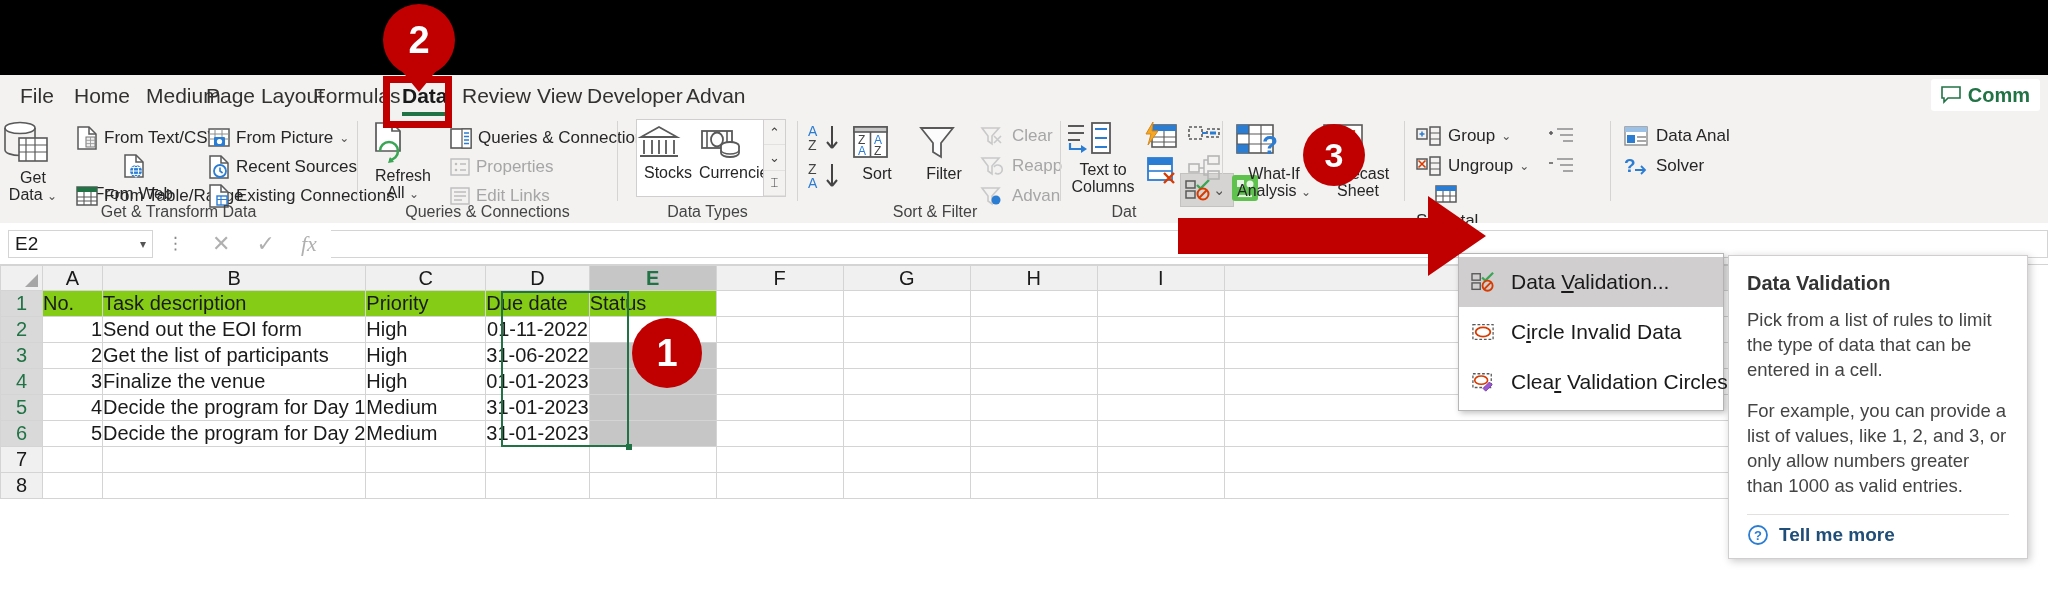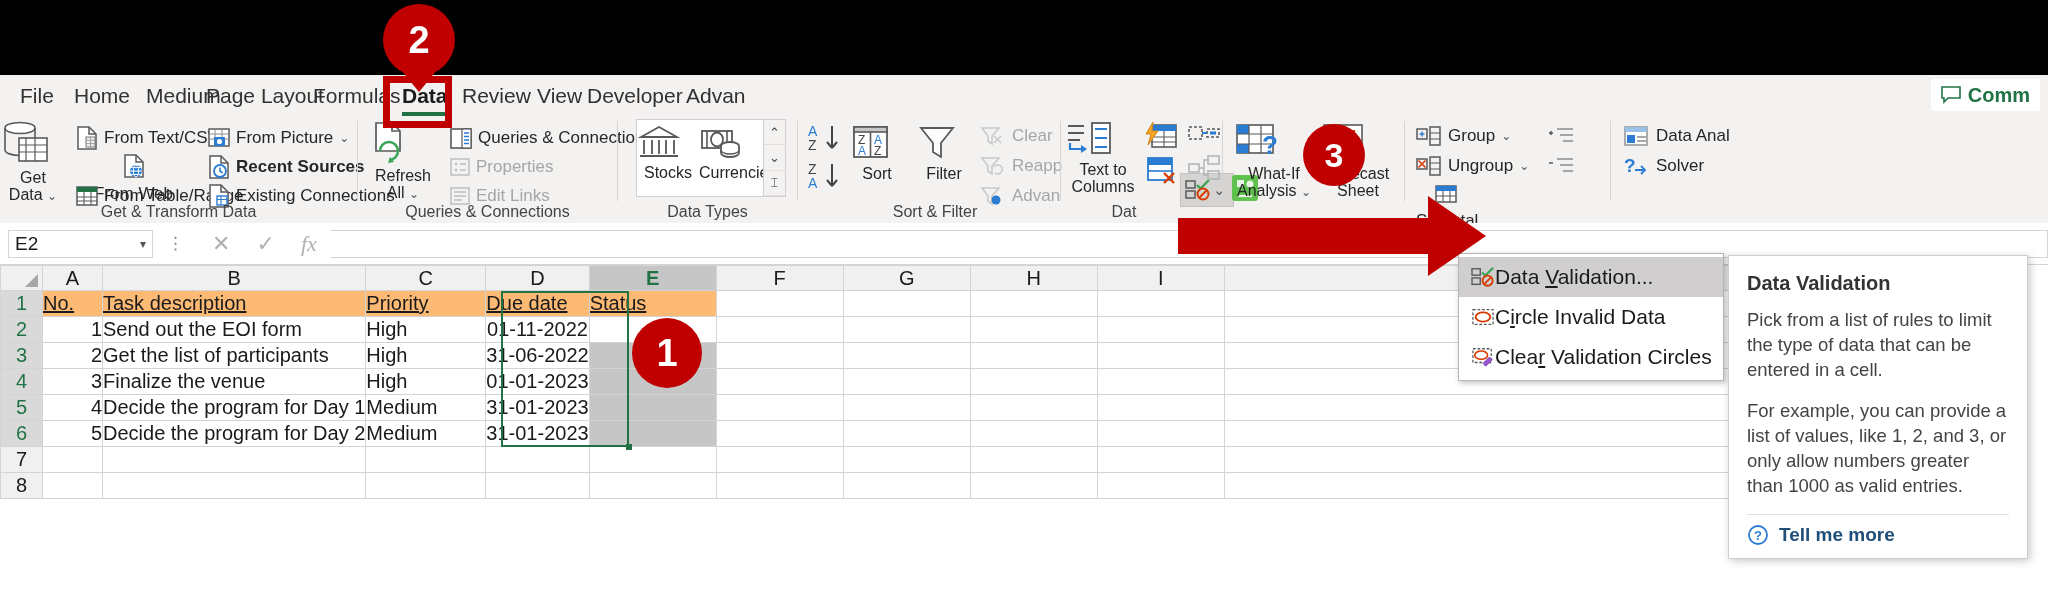--- a/index.html
+++ b/index.html
@@ -132,40 +132,40 @@
   }
   .rowhdr.sel { color: #217346; background: #d9d9d9; }
   .corner { background: #f0f0f0; width: 42px; border: 1px solid #c6c6c6; position: relative; }
   .corner::after {
     content: ""; position: absolute; right: 4px; bottom: 3px;
     border-left: 13px solid transparent; border-bottom: 13px solid #a6a6a6;
   }
   .cell { padding: 0 5px; white-space: nowrap; overflow: hidden; }
   .cell.r { text-align: right; }
   .cell.c { text-align: center; margin-top: 38px; }
-  .hdrcell { background: #fdba74; font-weight: bold; text-decoration: underline; }
+  .hdrcell { background: #84cc16; font-weight: bold; }
   .bold { font-weight: bold; }
   .selshade { background: #c6c6c6; }
 
   
   .selbox {
     position: absolute; border: 2px solid #217346; pointer-events: none;
   }
   .selhandle {
     position: absolute; width: 6px; height: 6px; background: #217346;
   }
 
   
   .menu {
     position: absolute; background: #fff; border: 1px solid #b6b6b6;
     box-shadow: 2px 2px 6px rgba(0,0,0,.25); padding: 3px 0;
   }
   .menu-item {
-    display: flex; align-items: center; 
-    height: 40px; padding: 0 18px 0 12px; font-size: 21px; color: #1a1a1a;
+    display: flex; align-items: center; gap: 16px;
+    height: 50px; padding: 0 18px 0 12px; font-size: 21px; color: #1a1a1a;
     white-space: nowrap;
   }
   .menu-item.hl { background: #d0cece; }
   .menu-item u { text-decoration: underline; }
 
   
   .tooltip {
     position: absolute; background: #fff; border: 1px solid #d0cece;
     box-shadow: 2px 2px 8px rgba(0,0,0,.22);
     padding: 16px 18px 12px; width: 300px;
@@ -274,21 +274,21 @@
         <div class="smallrow" style="left:208px; top:10px;">
           <svg width="22" height="22" viewBox="0 0 22 22">
             <rect x="1" y="2" width="20" height="17" fill="#fff" stroke="#595959" stroke-width="1.5"></rect>
             <path d="M1 7h20M1 12h20M7 2v17M14 2v17" stroke="#8c8c8c" stroke-width="1"></path>
             <rect x="6" y="10" width="11" height="9" rx="1" fill="#2b7cd3"></rect>
             <circle cx="11.5" cy="14.5" r="2.6" fill="#fff"></circle>
           </svg>
           <span>From Picture</span>
           <span class="chev">⌄</span>
         </div>
-        <div class="smallrow" style="left:208px; top:39px;font-weight:bold;">
+        <div class="smallrow" style="left:208px; top:39px;">
           <svg width="22" height="24" viewBox="0 0 22 24">
             <path d="M2 1h11l7 7v15H2z" fill="#fff" stroke="#595959" stroke-width="1.5"></path>
             <path d="M13 1v7h7" fill="none" stroke="#595959" stroke-width="1.5"></path>
             <circle cx="12" cy="16" r="6" fill="none" stroke="#2b7cd3" stroke-width="1.8"></circle>
             <path d="M12 12.5V16l2.6 2" stroke="#2b7cd3" stroke-width="1.6" fill="none"></path>
           </svg>
           <span>Recent Sources</span>
         </div>
         <div class="smallrow" style="left:208px; top:68px;">
           <svg width="22" height="24" viewBox="0 0 22 24">

